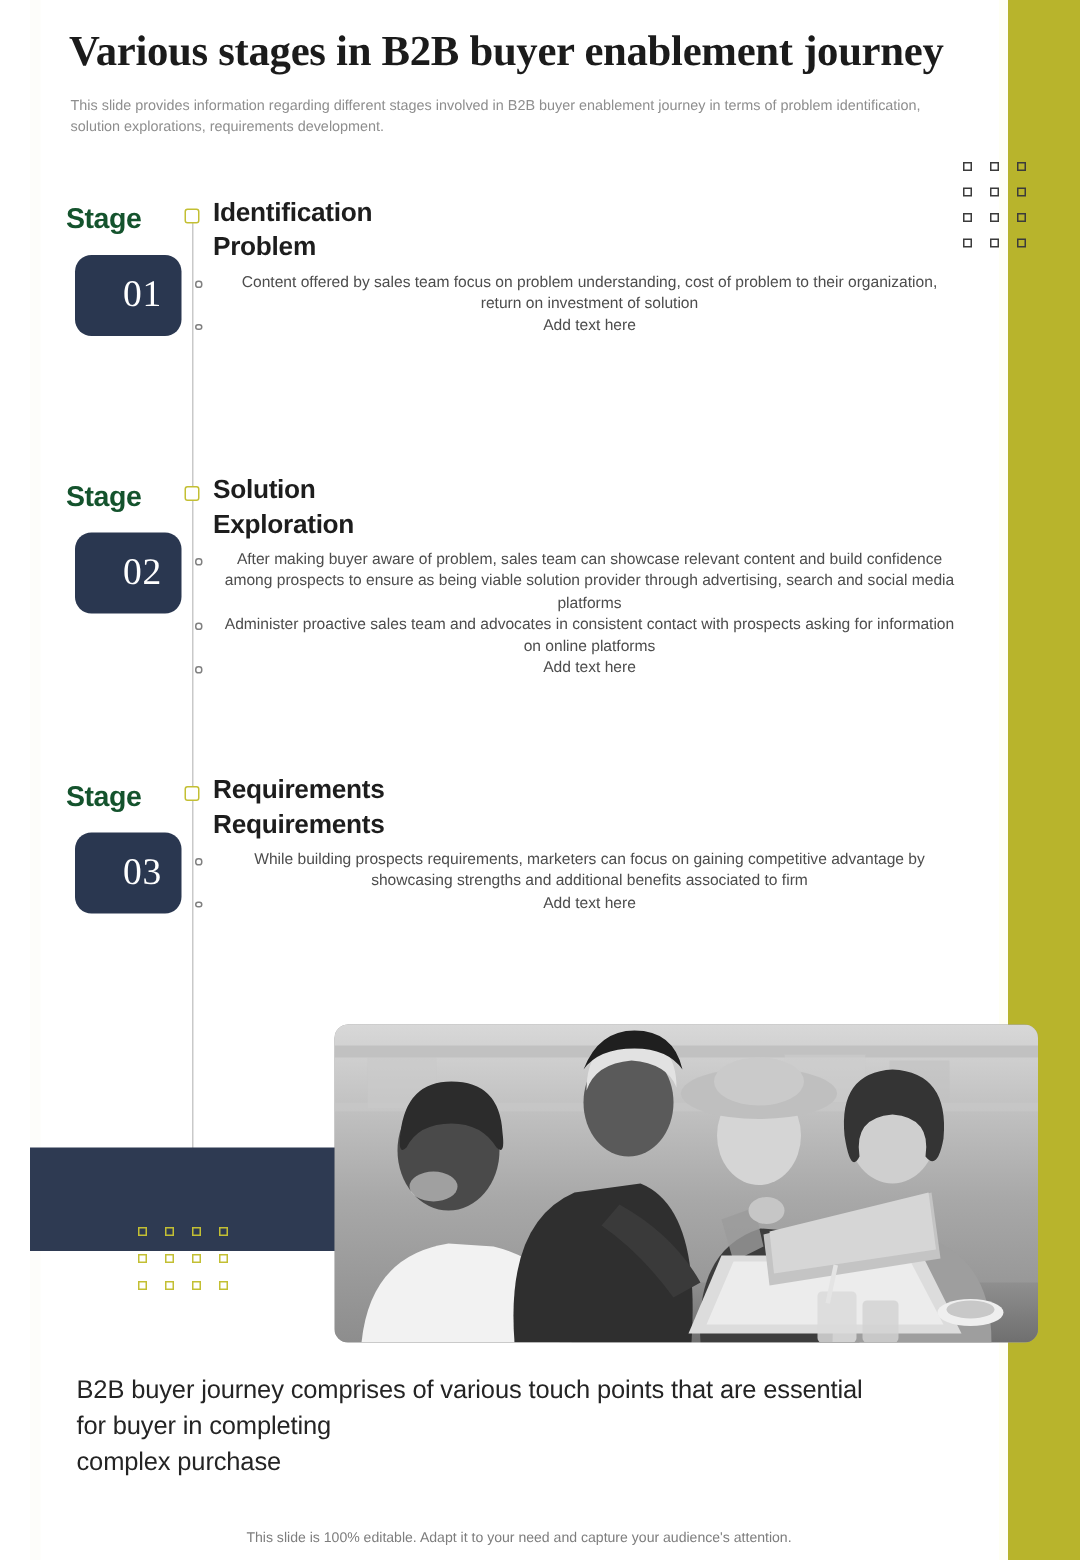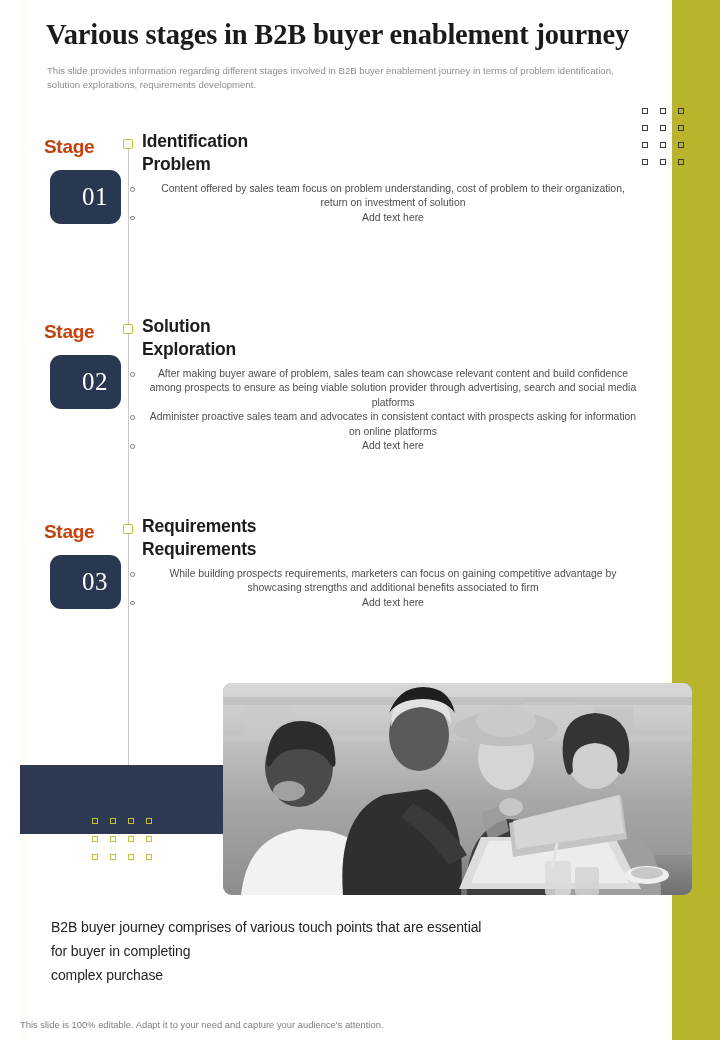--- a/index.html
+++ b/index.html
@@ -107,21 +107,21 @@
     position: absolute;
     left: 0;
     width: 652px;
   }
   .stage-label {
     position: absolute;
     left: 24px;
     top: 0;
     font-size: 19px;
     font-weight: bold;
-    color: #c2410c;
+    color: #14532d;
     letter-spacing: -0.3px;
   }
   .stage-badge {
     position: absolute;
     left: 30px;
     top: 34px;
     width: 52px;
     height: 54px;
     border-radius: 11px;
     background: #2a3750;
@@ -208,30 +208,31 @@
     background: #9a9a9a;
   }
   .photo svg { display: block; width: 100%; height: 100%; }
 
   
   .statement {
     position: absolute;
     left: 31px;
     top: 915px;
     width: 600px;
-    font-size: 14px;
+    font-size: 17px;
     line-height: 24px;
     color: #242424;
     letter-spacing: -0.1px;
   }
   .footer-note {
     position: absolute;
     left: 0;
     top: 1019px;
     width: 652px;
+    text-align: center;
     font-size: 9.4px;
     color: #7d7d7d;
   }
 </style>
 </head>
 <body>
 
 <div class="slide">
 
   <div class="left-edge"></div>

